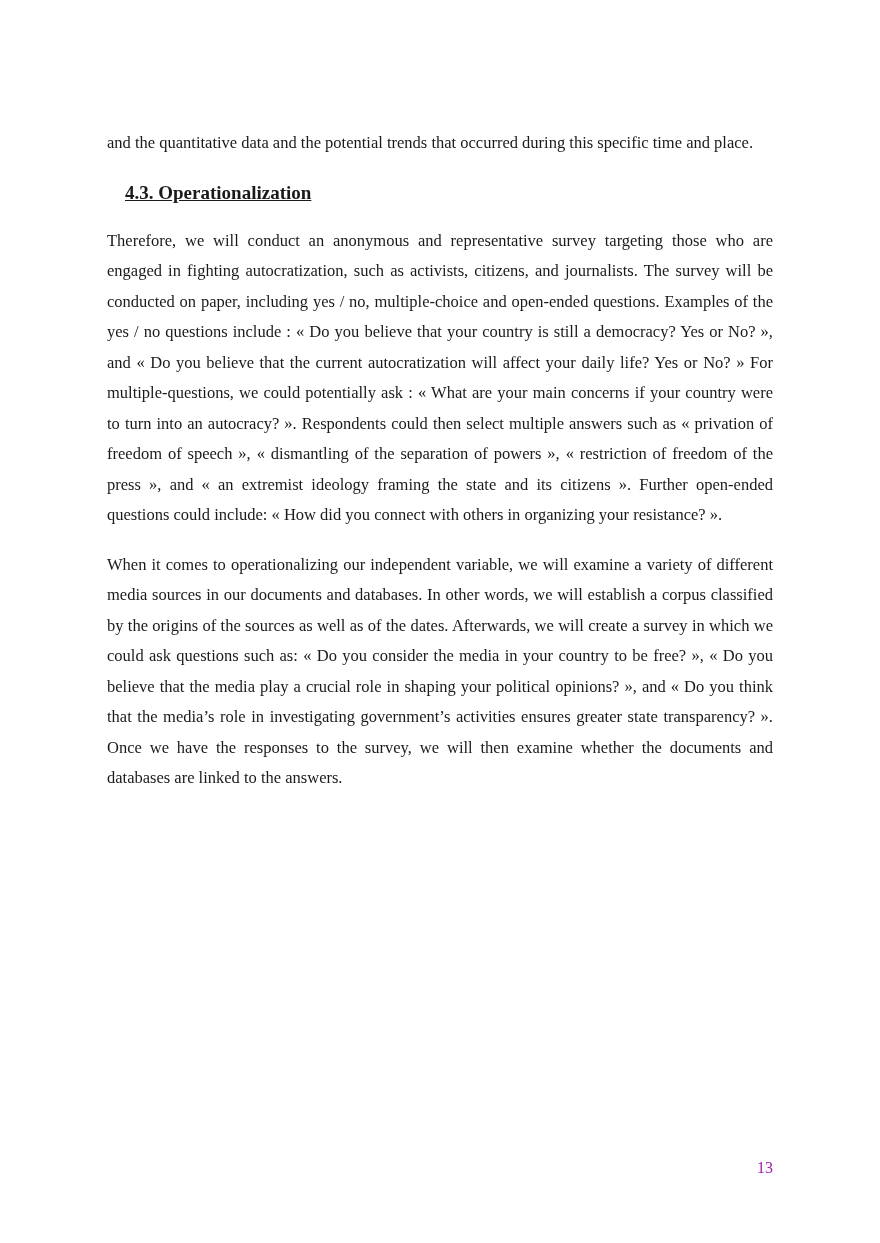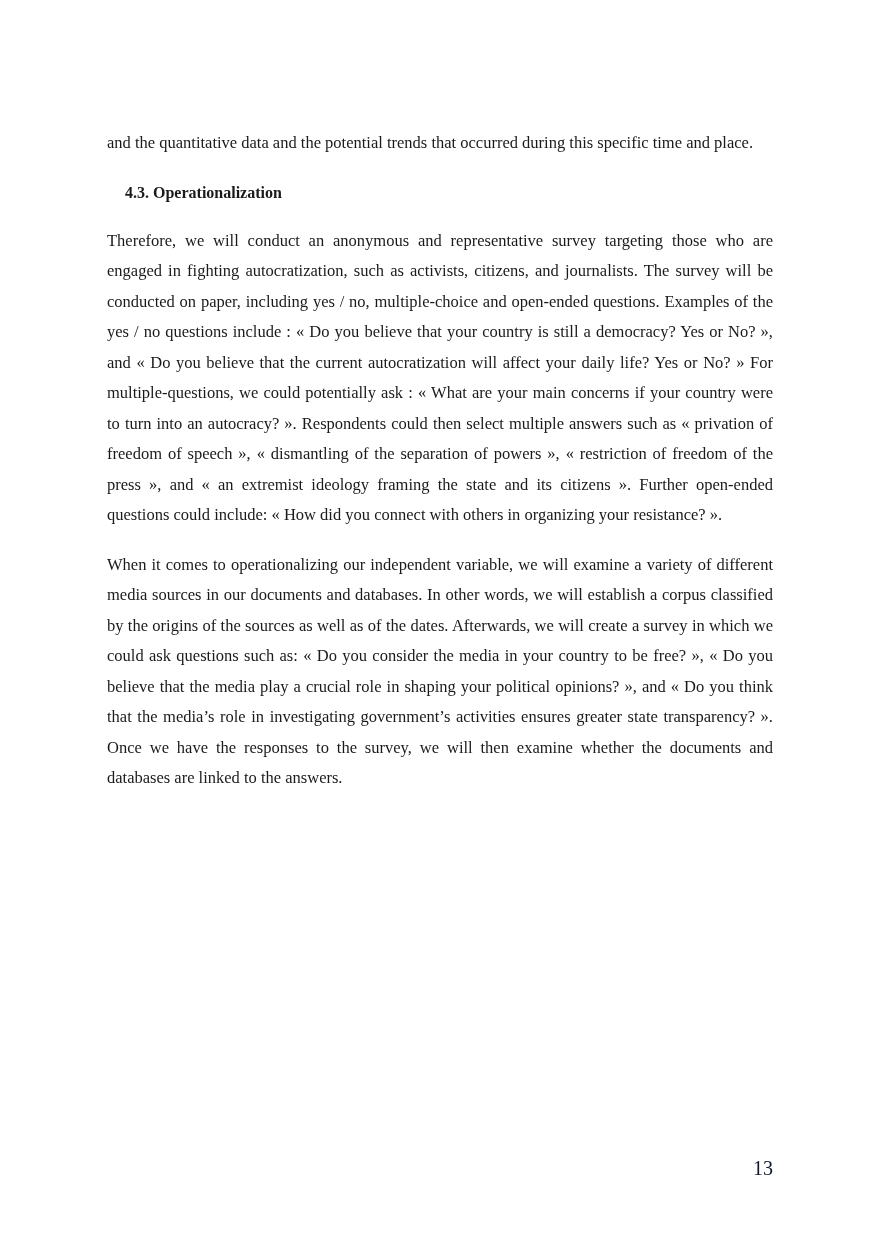--- a/index.html
+++ b/index.html
@@ -21,32 +21,33 @@
   }
   .para {
     margin: 0 0 19px 0;
     font-size: 16.5px;
     line-height: 30.5px;
     text-align: justify;
   }
   .heading {
     margin: 0 0 18px 0;
     padding-left: 18px;
-    font-size: 16px;
+    font-size: 19px;
     line-height: 30px;
     font-weight: bold;
     text-align: left;
+    text-decoration: underline;
   }
   .page-number {
     position: absolute;
     top: 1142px;
     right: 107px;
-    font-size: 20px;
+    font-size: 16px;
     line-height: 20px;
-    color: #0f172a;
+    color: #a21caf;
   }
 </style>
 </head>
 <body>
 
 <div class="page">
 
   <p class="para">and the quantitative data and the potential trends that occurred during this specific time and place.</p>
 
   <h3 class="heading">4.3. Operationalization</h3>

